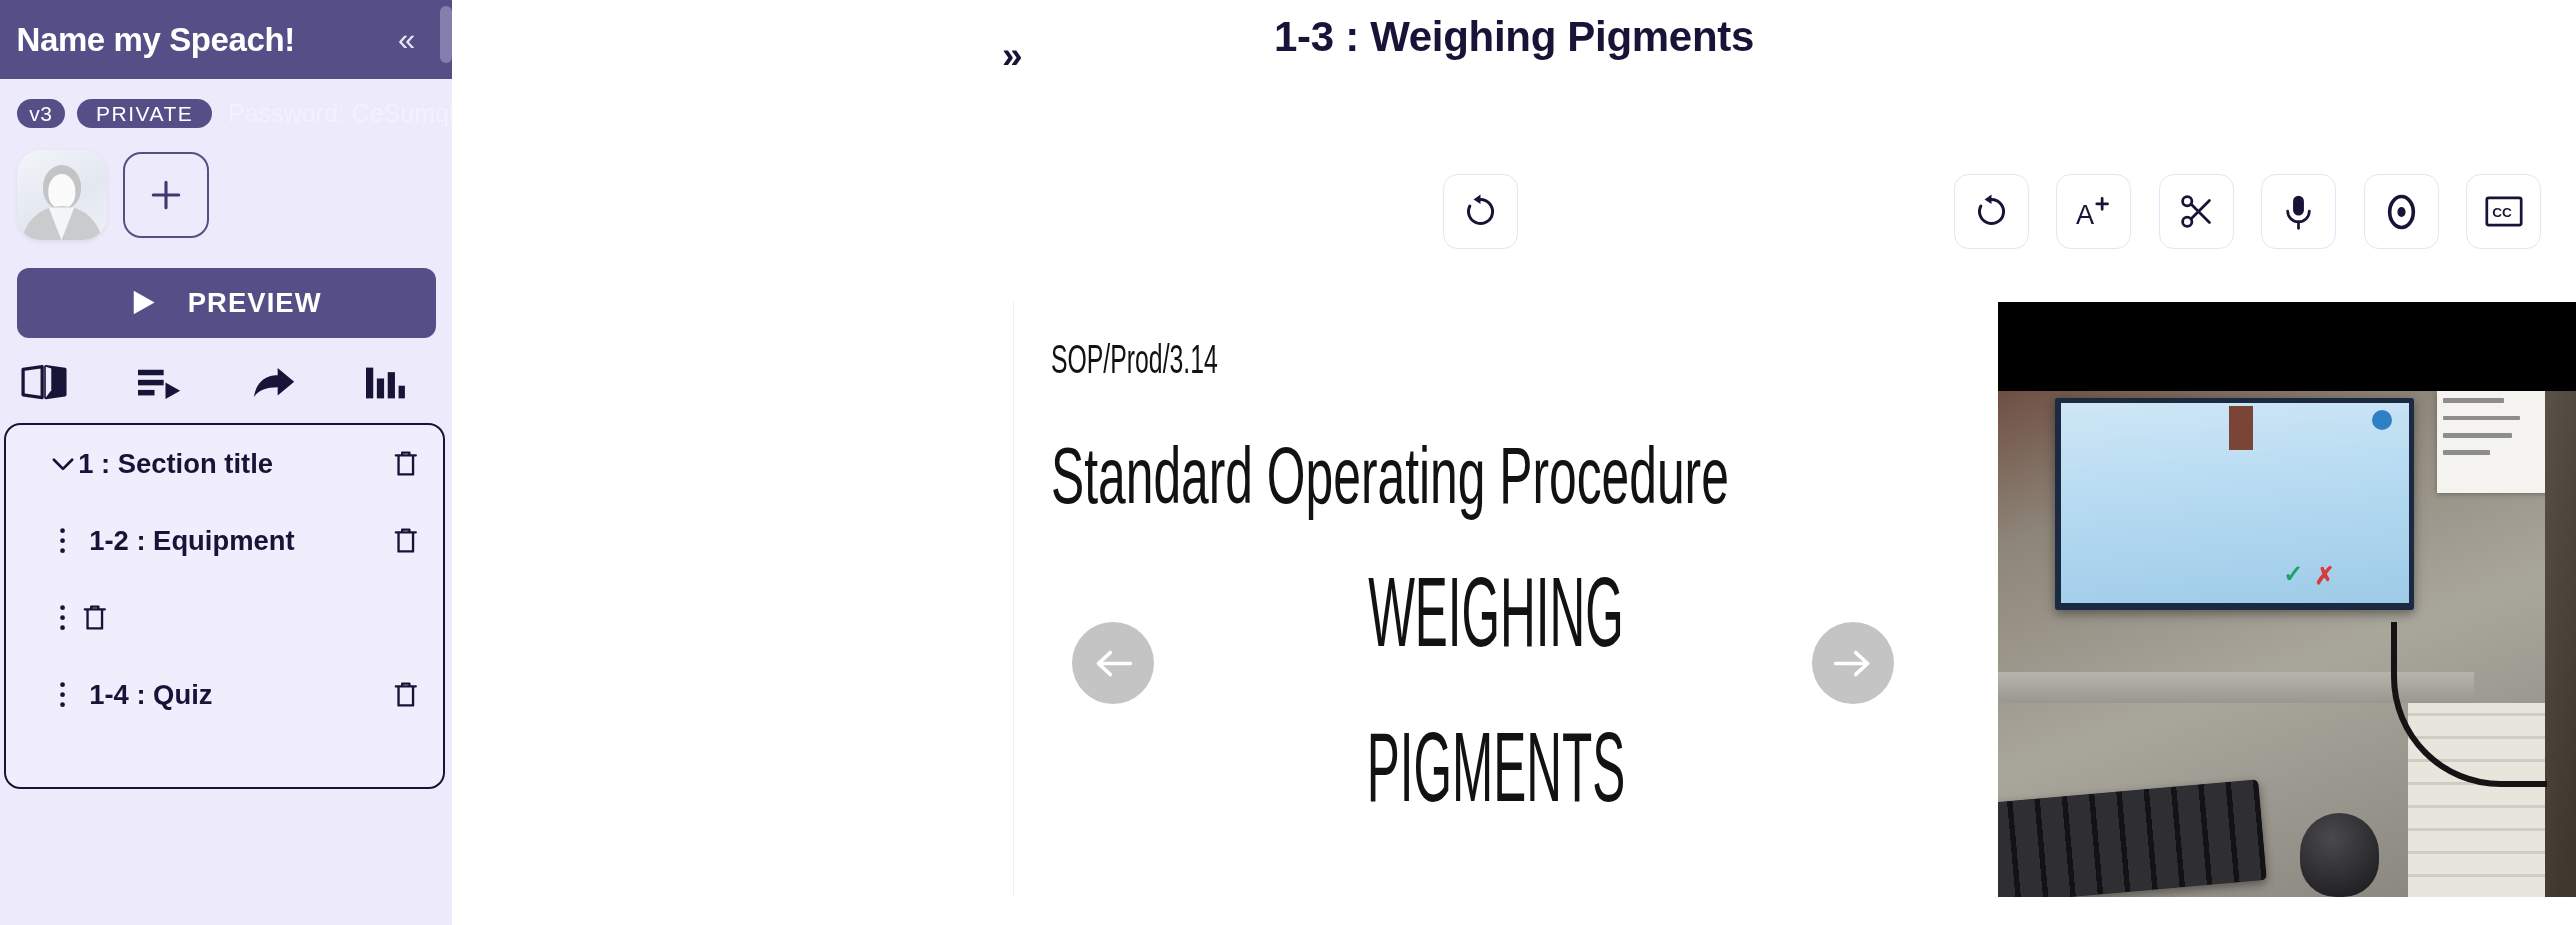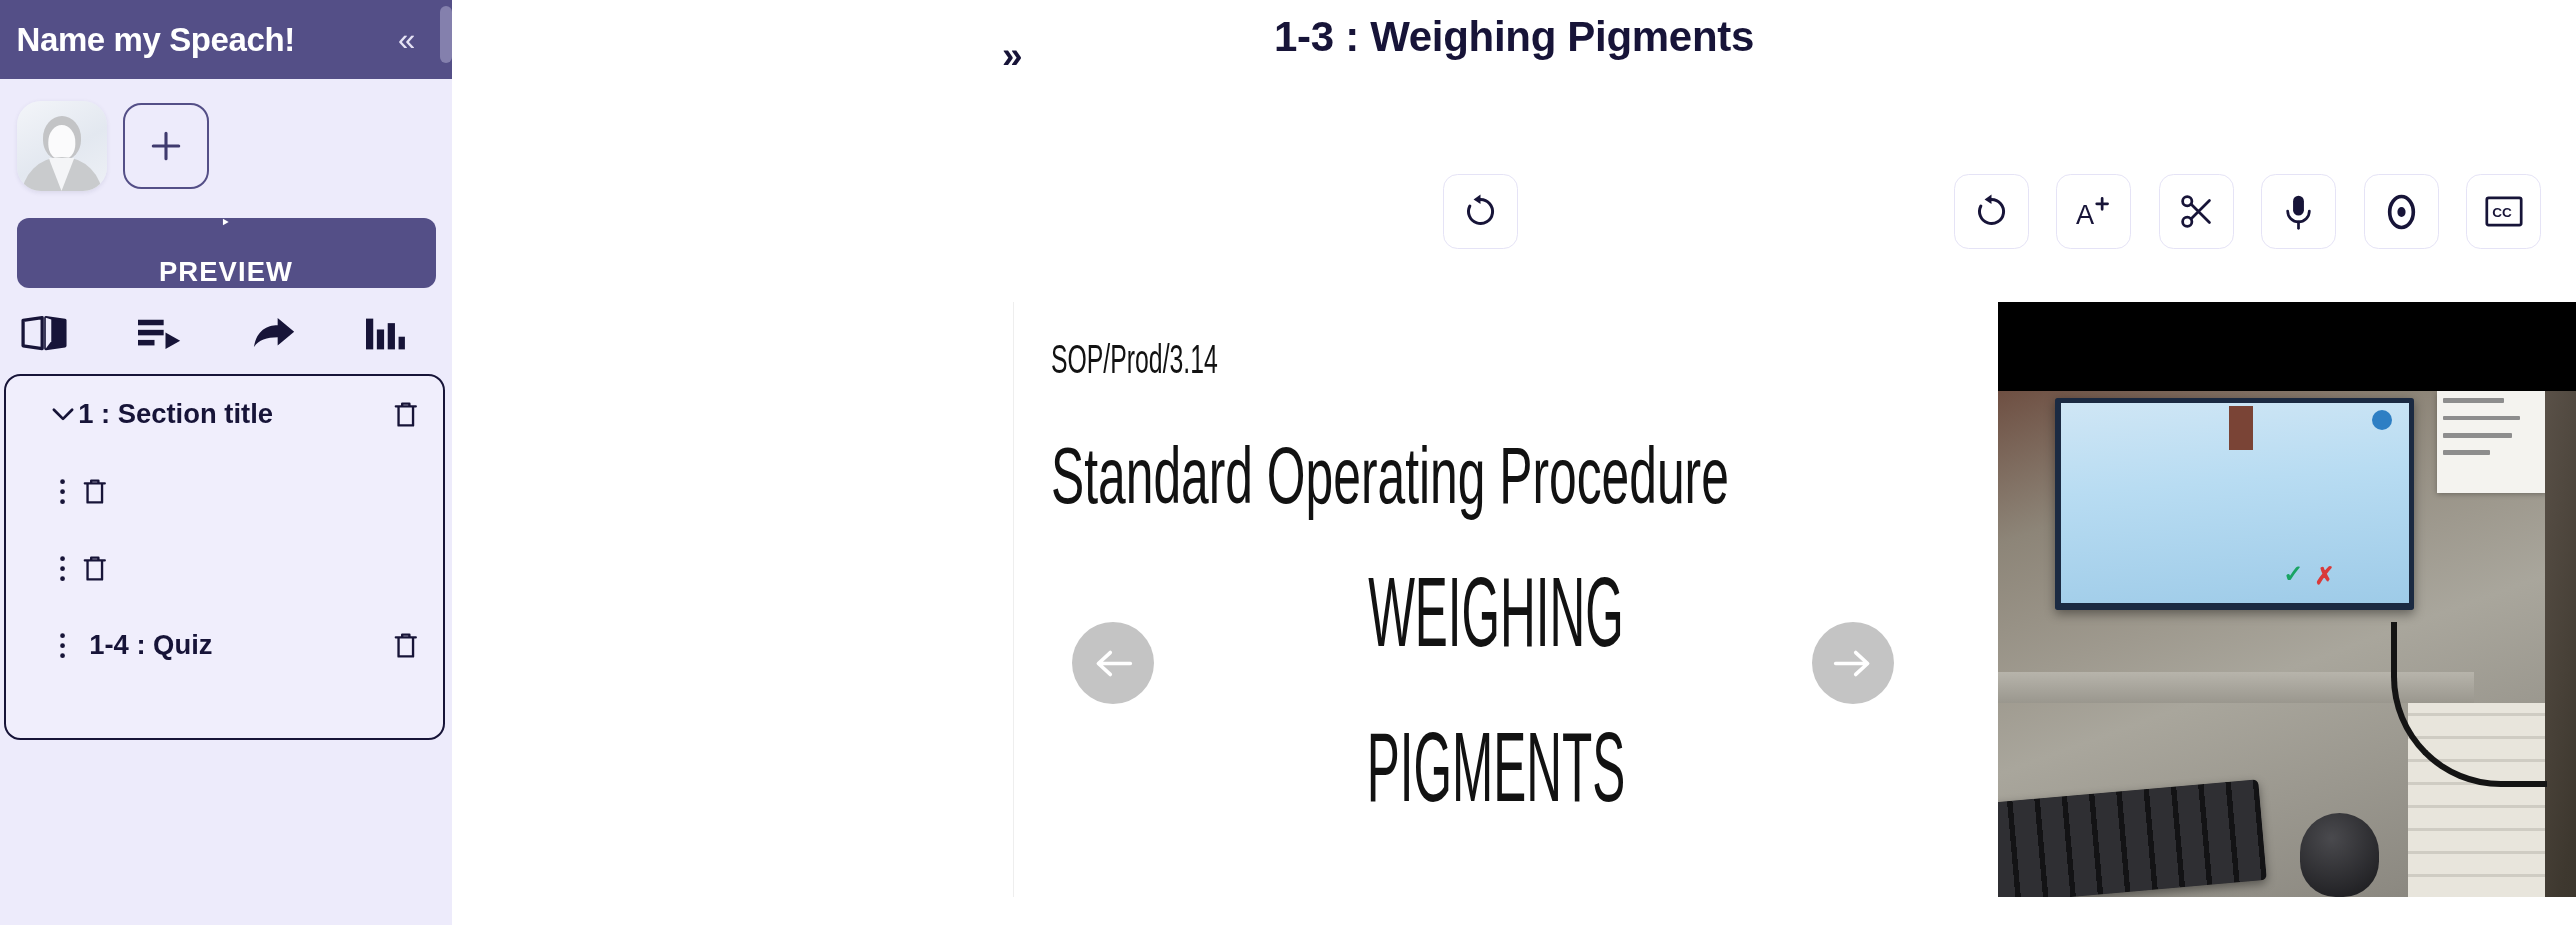--- a/index.html
+++ b/index.html
@@ -123,21 +123,20 @@
   .add-btn svg { display: block; }
 
   .preview-btn {
     margin: 27.4px 16.5px 0 16.5px;
     height: 70px;
     background: #544f87;
     border-radius: 12px;
     display: flex; align-items: center; justify-content: center;
     gap: 30px;
     cursor: pointer;
-    flex-direction: column;
   }
   .preview-btn .label {
     color: #ffffff; font-size: 27.4px; font-weight: 700; letter-spacing: 1.1px;
   }
 
   .tool-icons {
     display: flex; align-items: center;
     padding: 25.6px 0 0 20px;
     gap: 68px;
   }
@@ -318,20 +317,25 @@
 <div class="app">
 
   <aside class="sidebar">
 
     <div class="sb-header">
       <div class="sb-title">Name my Speach!</div>
       <div class="collapse-icon">«</div>
       <div class="sb-scroll-thumb"></div>
     </div>
 
+    <div class="badge-row">
+      <span class="badge v">v3</span>
+      <span class="badge private">PRIVATE</span>
+      <span class="password-text">Password: CeSumqlt</span>
+    </div>
 
     <div class="avatar-row">
       <div class="avatar">
         <div class="head"></div>
         <div class="face"></div>
         <div class="body"></div>
         <div class="collar"></div>
       </div>
       <div class="add-btn">
         <svg width="40" height="40" viewBox="0 0 44 44">
@@ -389,20 +393,21 @@
 
 
       <div class="sec-row child">
         <span class="grip">
           <svg width="9.1" height="27.4" viewBox="0 0 10 30">
               <circle cx="5" cy="4" r="2.6" fill="#171438"></circle>
               <circle cx="5" cy="15" r="2.6" fill="#171438"></circle>
               <circle cx="5" cy="26" r="2.6" fill="#171438"></circle>
             </svg>
         </span>
+        <span class="sec-label">1-2 : Equipment</span>
         <span class="trash">
           <svg width="25.6" height="29" viewBox="0 0 28 32">
               <path d="M3 7 H25 M10 7 V4 H18 V7 M6 7 V28 H22 V7" fill="none" stroke="#171438" stroke-width="2.6" stroke-linecap="round" stroke-linejoin="round"></path>
             </svg>
         </span>
       </div>
 
       <div class="sec-row child">
         <span class="grip">
           <svg width="9.1" height="27.4" viewBox="0 0 10 30">

